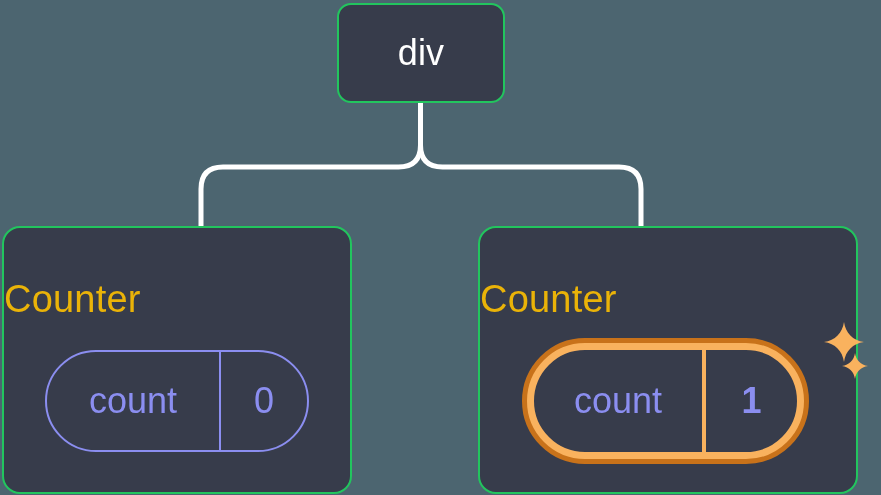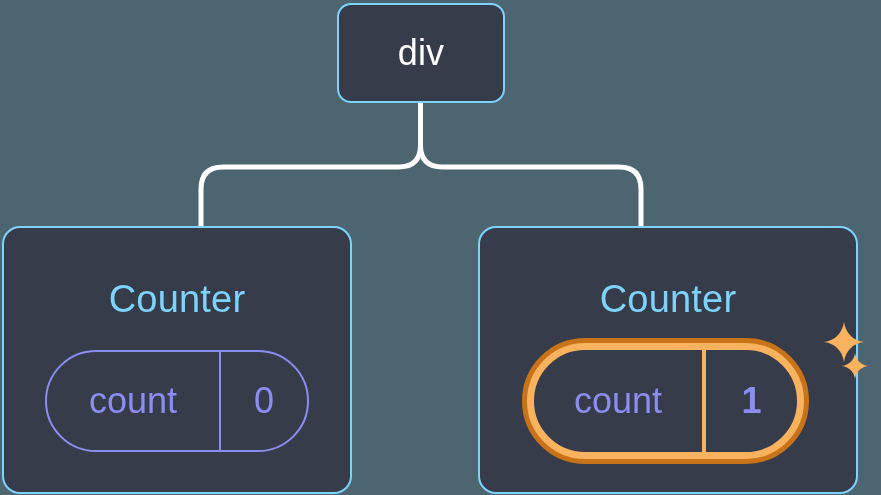--- a/index.html
+++ b/index.html
@@ -12,42 +12,42 @@
   }
   #stage{position:absolute;inset:0;width:881px;height:495px;}
 
   
   #connectors{position:absolute;left:0;top:0;width:881px;height:495px;pointer-events:none;}
 
   
   .node{
     position:absolute;
     background:#373c4b;
-    border:2px solid #7dd3fc;
+    border:2px solid #22c55e;
     box-sizing:border-box;
   }
   #div-node{
     left:337px;top:3px;width:168px;height:100px;
     border-radius:14px;
     display:flex;align-items:center;justify-content:center;
   }
   #div-label{
     color:#ffffff;font-size:36px;line-height:1;letter-spacing:.2px;
   }
 
   .card{
     border-radius:18px;
     padding-top:0;
   }
   #card-left{left:2px;top:226px;width:350px;height:268px;}
   #card-right{left:478px;top:226px;width:380px;height:268px;}
 
   .card-title{
     position:absolute;left:0;right:0;top:52px;
-    text-align:center;color:#7dd3fc;
+    text-align:left;color:#eab308;
     font-size:38px;line-height:1;letter-spacing:.2px;
   }
 
   
   .pill{
     position:absolute;
     box-sizing:border-box;
     display:flex;align-items:stretch;
   }
   #pill-left{

